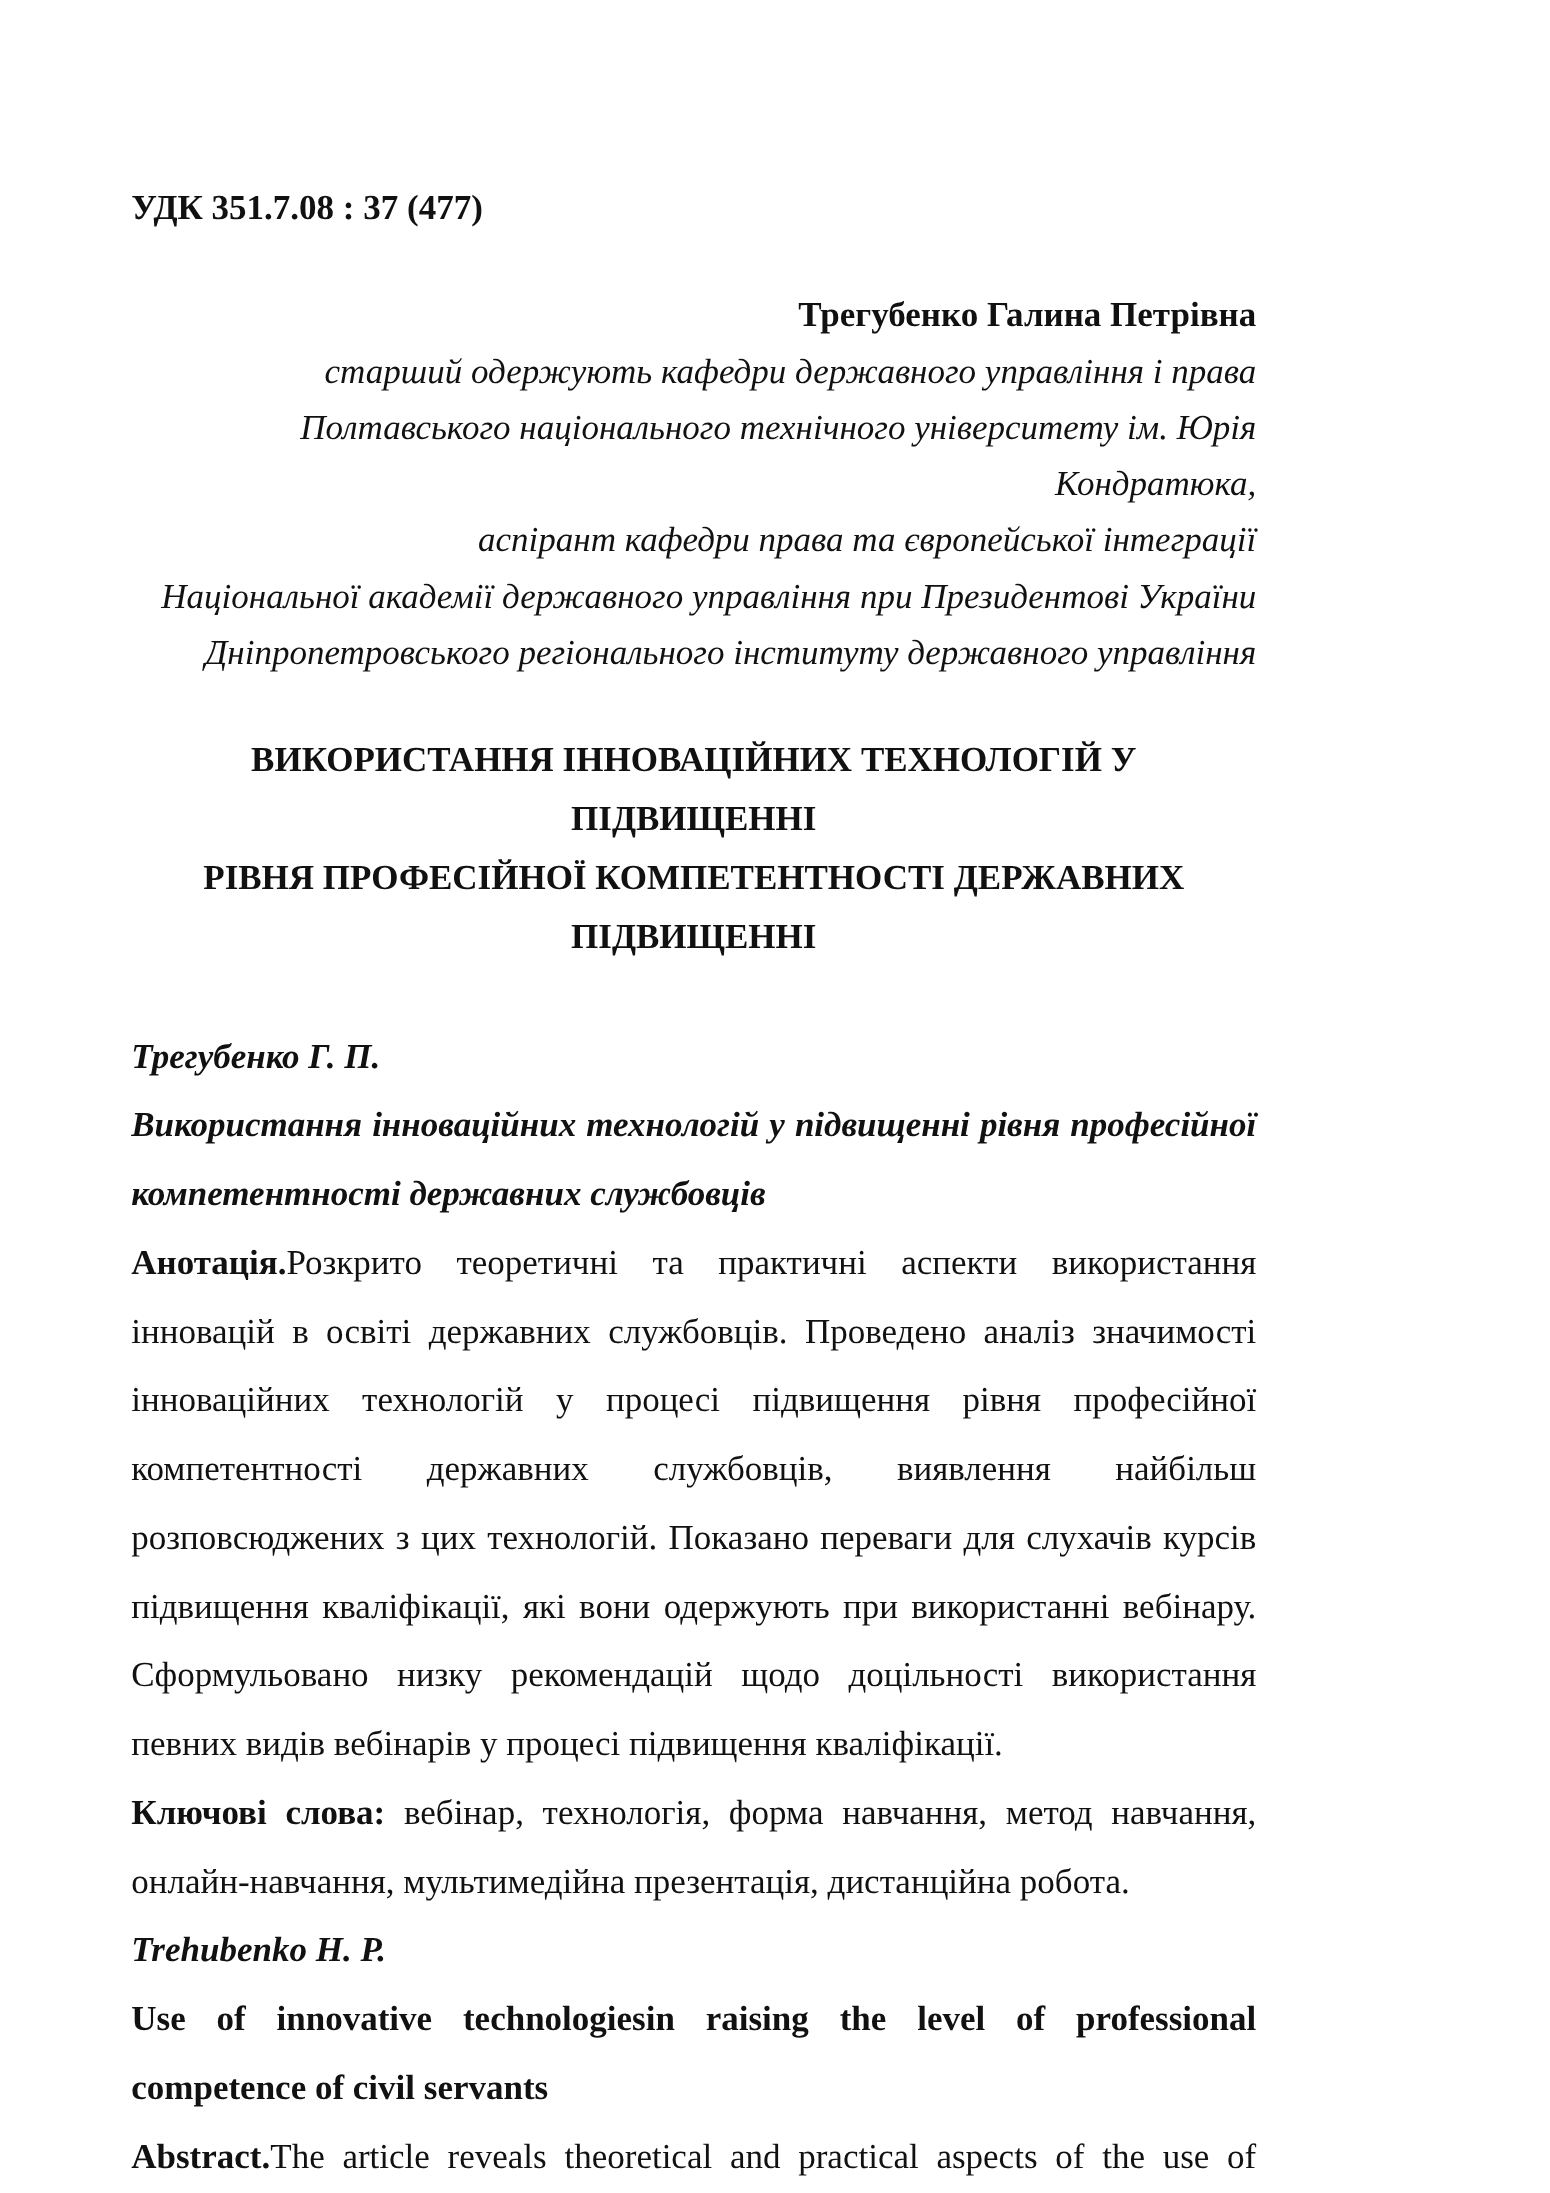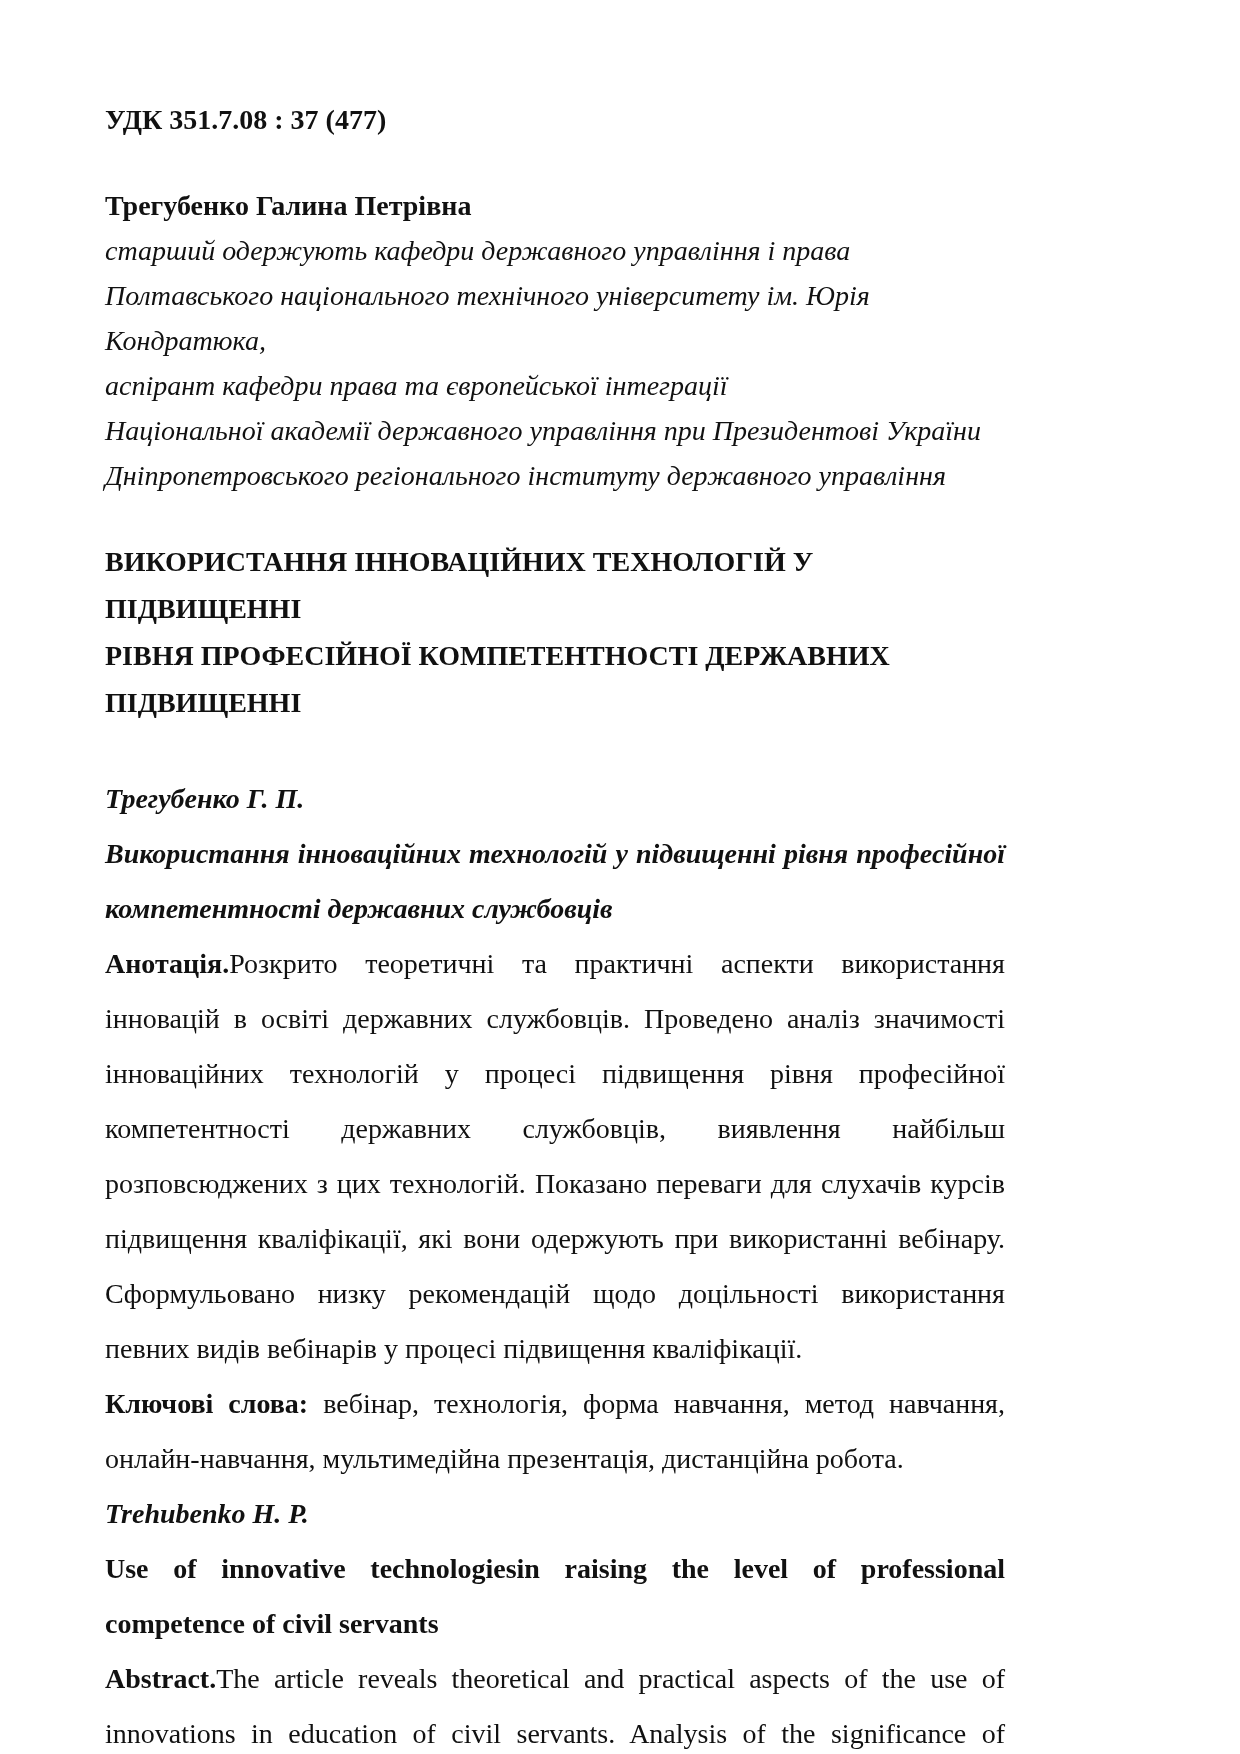--- a/index.html
+++ b/index.html
@@ -18,33 +18,36 @@
     padding: 105px 235px 80px 105px;
     font-family: "Liberation Serif", "DejaVu Serif", serif;
     color: #111111;
     font-size: 28px;
   }
   .udc {
     font-weight: bold;
     line-height: 30px;
     text-align: left;
     white-space: nowrap;
+    margin-top: 47px;
   }
   .author-block {
     margin-top: 48px;
+    text-align: right;
     line-height: 45px;
   }
   .author-block .author-name {
     font-weight: bold;
   }
   .author-block .affiliation-line {
     font-style: italic;
   }
   .article-title {
     margin-top: 40px;
+    text-align: center;
     font-weight: bold;
     line-height: 47px;
   }
   .body-section {
     margin-top: 45px;
     line-height: 55px;
   }
   .body-section p {
     margin: 0;
     padding: 0;

